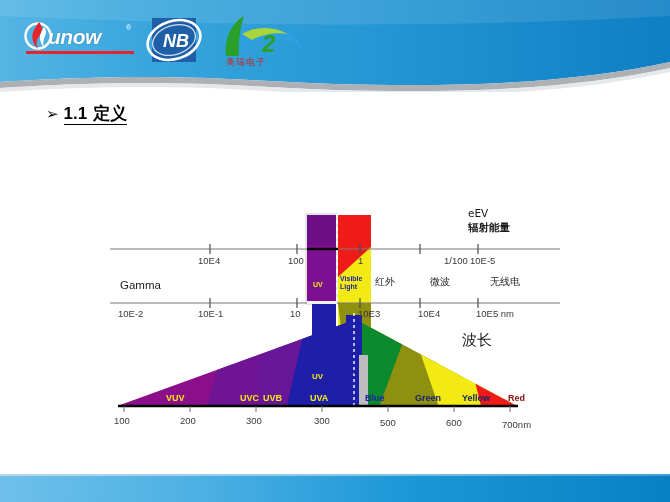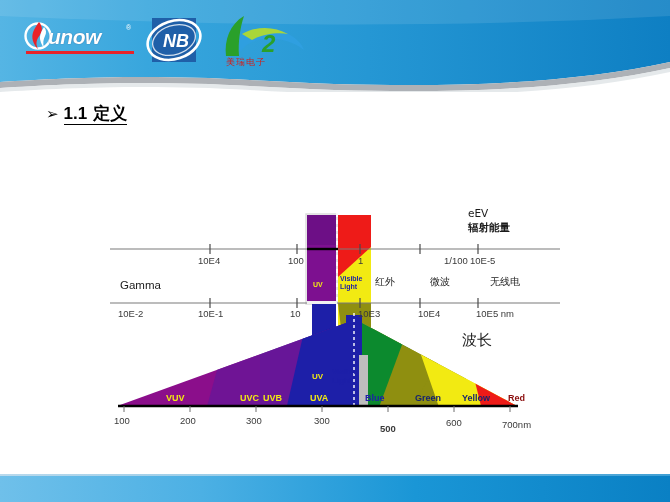--- a/index.html
+++ b/index.html
@@ -326,21 +326,21 @@
     <div class="fg-txt fg-tri-label" style="left:200px; top:188px; color:#f2ea12;">UVA</div>
     <div class="fg-txt fg-tri-label" style="left:255px; top:188px; color:#1d1fa8;">Blue</div>
     <div class="fg-txt fg-tri-label" style="left:305px; top:188px; color:#16246e;">Green</div>
     <div class="fg-txt fg-tri-label" style="left:352px; top:188px; color:#16246e;">Yellow</div>
     <div class="fg-txt fg-tri-label" style="left:398px; top:188px; color:#8b0e0e;">Red</div>
 
     <div class="fg-txt fg-tick" style="left:4px;   top:210px;">100</div>
     <div class="fg-txt fg-tick" style="left:70px;  top:210px;">200</div>
     <div class="fg-txt fg-tick" style="left:136px; top:210px;">300</div>
     <div class="fg-txt fg-tick" style="left:204px; top:210px;">300</div>
-    <div class="fg-txt fg-tick" style="left:270px; top:218px;font-weight:bold;">500</div>
+    <div class="fg-txt fg-tick" style="left:270px; top:212px;">500</div>
     <div class="fg-txt fg-tick" style="left:336px; top:212px;">600</div>
     <div class="fg-txt fg-tick" style="left:392px; top:214px;">700nm</div>
   </div>
 
   <div id="footer-edge"></div>
   <div id="footer"></div>
 
 </div>
 
 </body></html>

